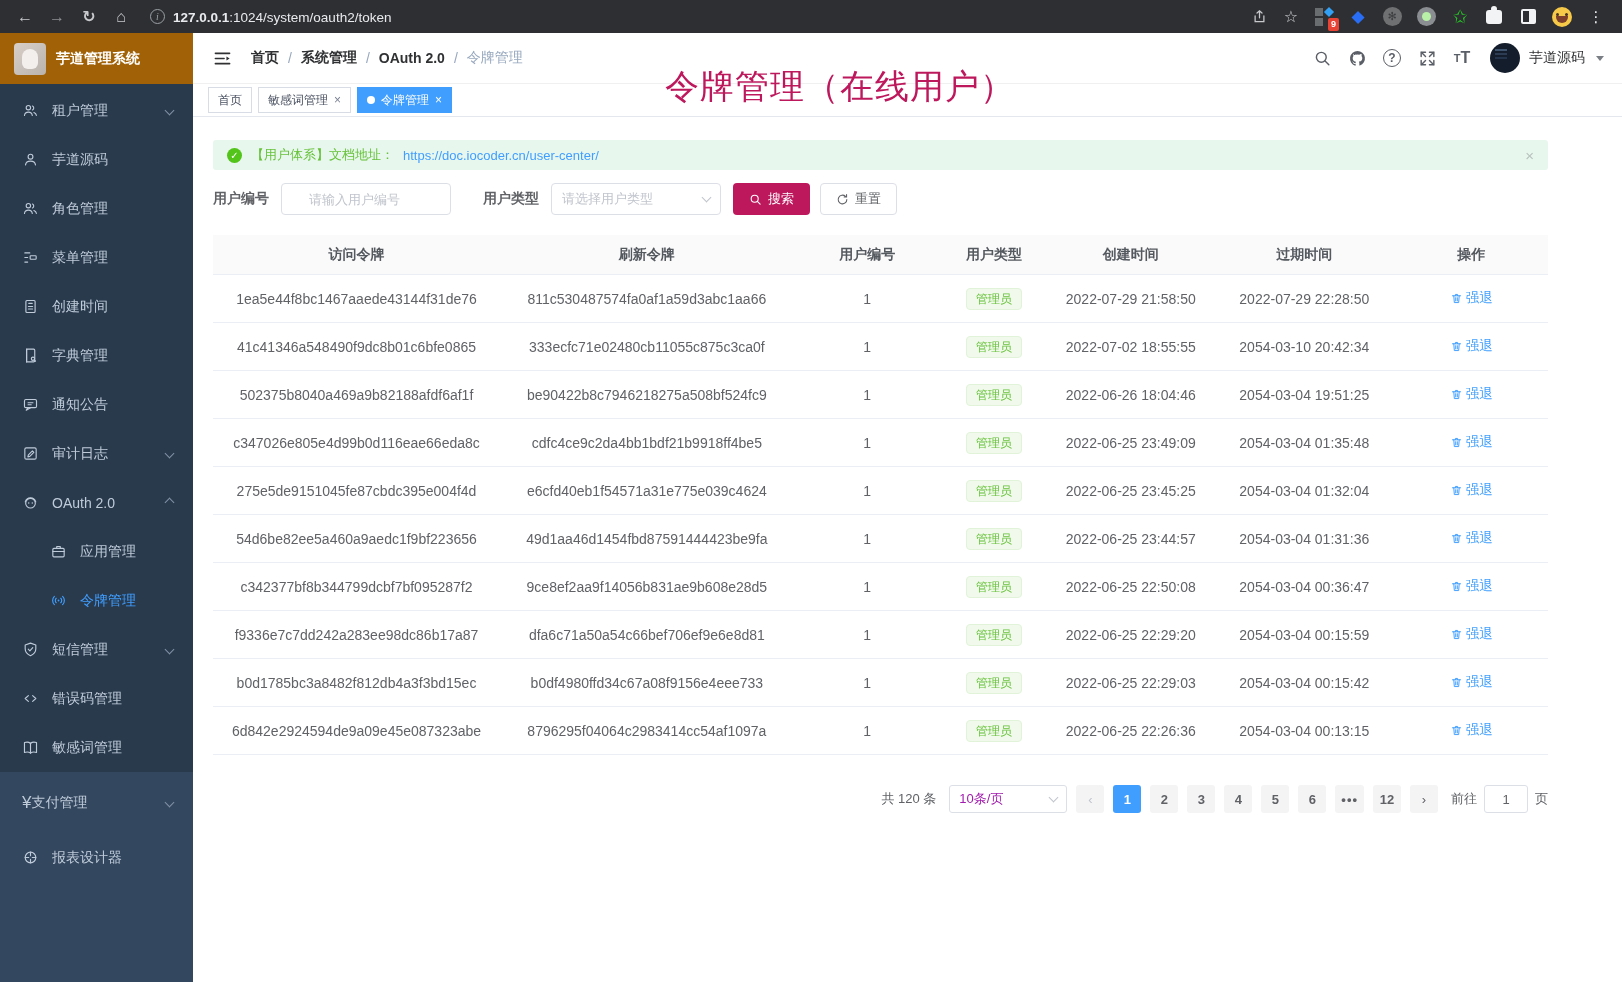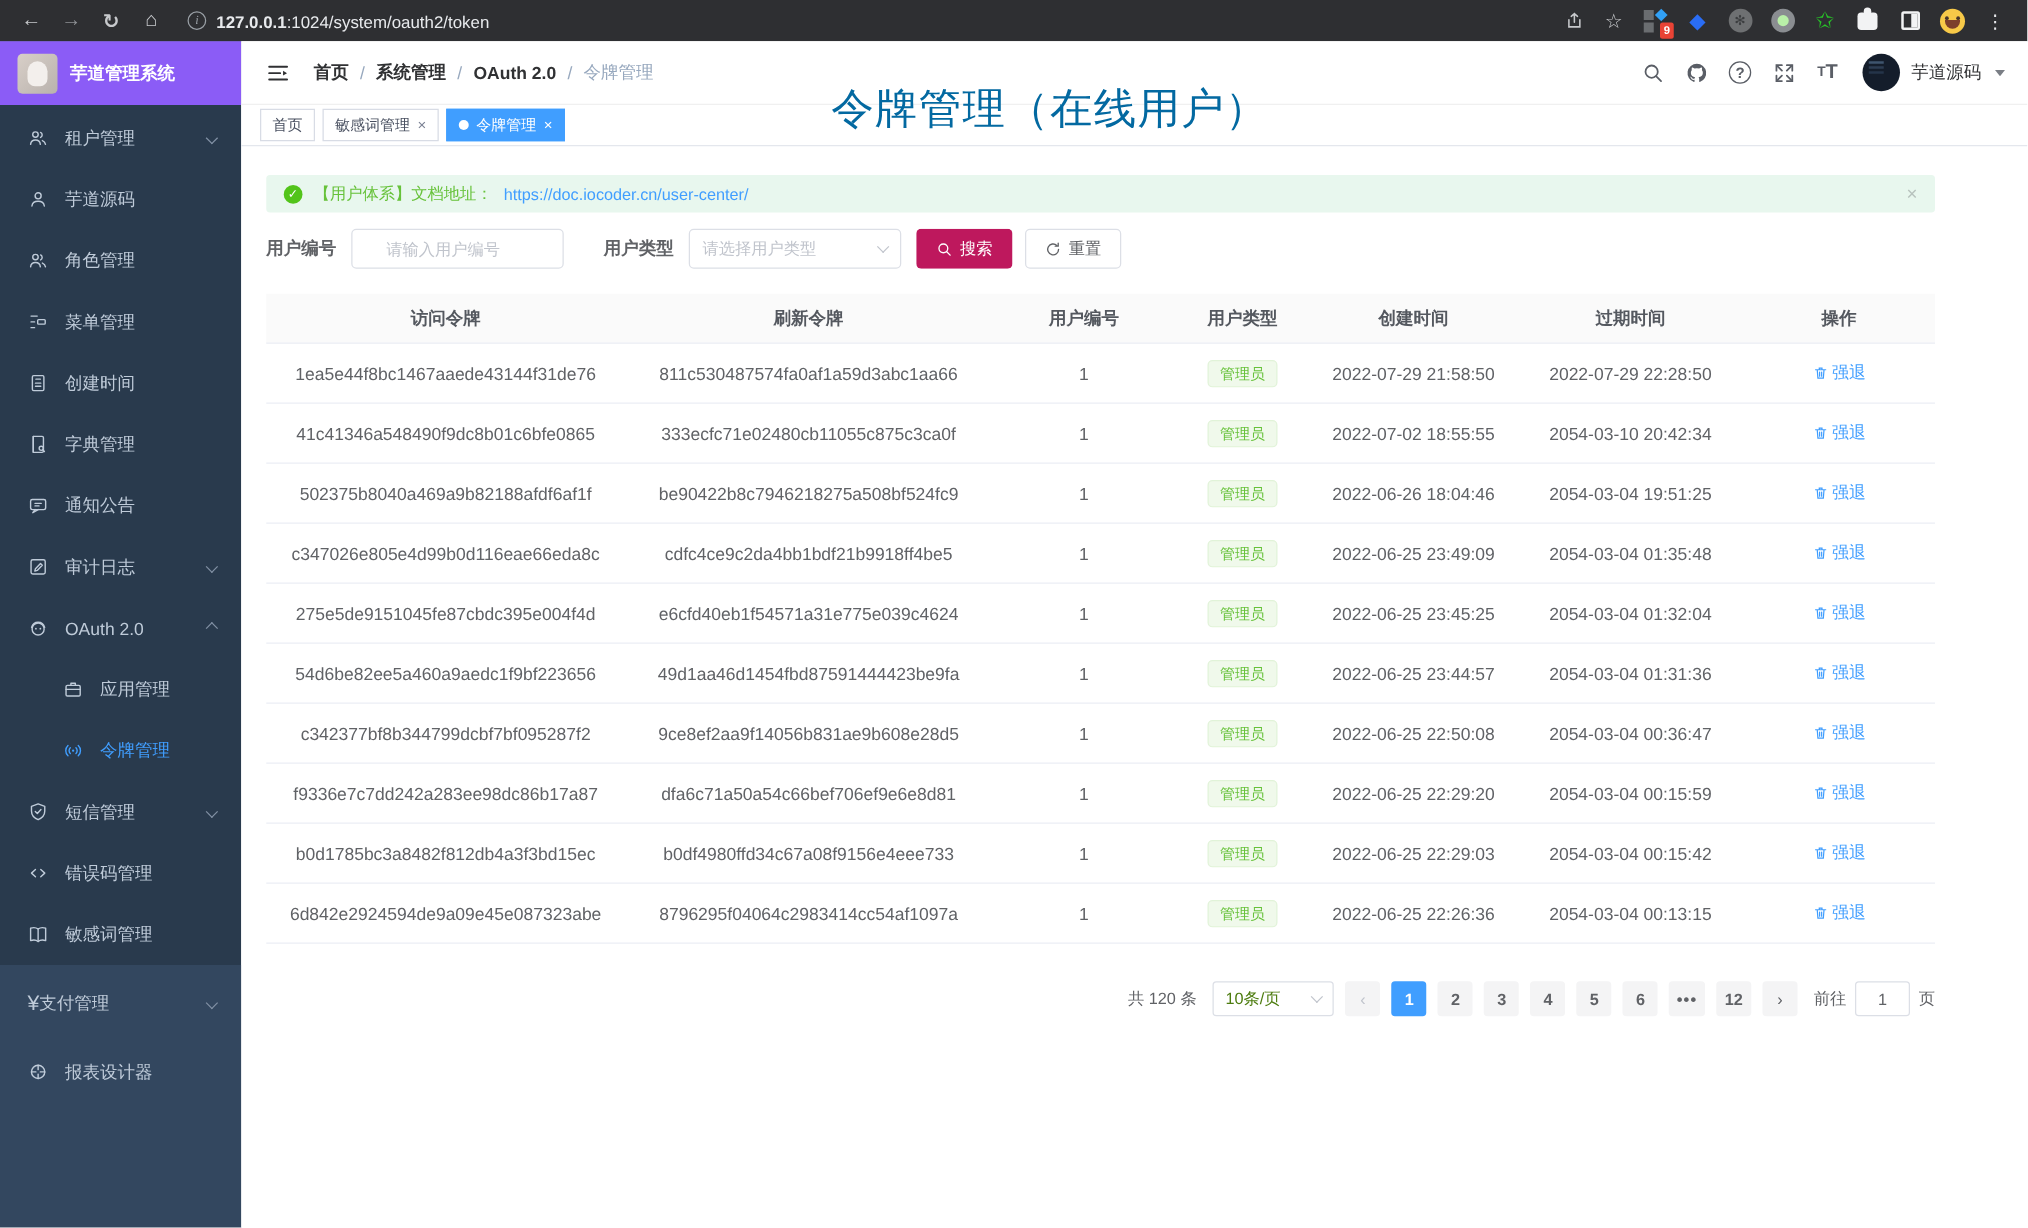--- a/index.html
+++ b/index.html
@@ -33,21 +33,21 @@
   .split-sq { width:15px; height:15px; border:2px solid #f2f3f4; border-radius:2px; position:relative;}
   .split-sq:before { content:""; position:absolute; right:0; top:0; bottom:0; width:5px; background:#f2f3f4;}
   .emoji-face { width:20px; height:20px; border-radius:50%; background:#f7c948; position:relative;}
   .emoji-face:before { content:""; position:absolute; left:4px; top:6px; width:3px; height:3px; border-radius:50%; background:#46342a; box-shadow:9px 0 0 #46342a;}
   .emoji-face:after { content:""; position:absolute; left:4px; top:9px; width:12px; height:7px; border-radius:0 0 12px 12px; background:#7c3f2c;}
   .vdots { color:#e8eaed; font-size:15px; letter-spacing:0; }
 
   
   .app { display:flex; height:949px; }
   .sidebar { width:193px; background:#293a4d; display:flex; flex-direction:column; flex:0 0 193px;}
-  .logo-row { height:51px; background:#8b5cf6; display:flex; align-items:center; padding:0 14px; gap:10px; flex:0 0 51px;text-align:center;}
+  .logo-row { height:51px; background:#a16207; display:flex; align-items:center; padding:0 14px; gap:10px; flex:0 0 51px;text-align:center;}
   .logo-img { width:32px; height:32px; border-radius:4px; background:linear-gradient(135deg,#d8cfc8,#b9b2ad); position:relative; overflow:hidden;}
   .logo-img:before { content:""; position:absolute; left:8px; top:6px; width:16px; height:20px; border-radius:8px 8px 6px 6px; background:#f3efec;}
   .logo-title { color:#fff; font-size:14px; font-weight:700; white-space:nowrap; }
   .menu-top { padding-top:2px; }
   .menu-bottom { background:#33475f; flex:1; padding-top:3px;}
   .menu-item { height:49px; display:flex; align-items:center; padding:0 18px 0 22px;
     color:#bfcbd9; font-size:14px; cursor:pointer; position:relative; }
   .menu-bottom .menu-item { height:55px; }
   .menu-item.child { padding-left:50px; }
   .menu-item.active { color:#409eff; }
@@ -116,21 +116,21 @@
   .t-head { background:#fafafa; height:40px; font-weight:700; color:#54585f; border-bottom:1px solid #ebeef5;}
   .t-body .t-row { height:48px; }
   .t-cell { text-align:center; padding:0 4px; white-space:nowrap; overflow:hidden; }
   .c0{width:21.5%} .c1{width:22%} .c2{width:11%} .c3{width:8%} .c4{width:12.5%} .c5{width:13.5%} .c6{width:11.5%}
   .tag-success { display:inline-block; background:#f0f9eb; border:1px solid #e1f3d8; color:#67c23a; font-size:12px; padding:2px 9px; border-radius:4px; line-height:16px;}
   .kick { color:#409eff; cursor:pointer; display:inline-flex; align-items:center; gap:3px; font-size:13.5px;}
   .kick svg { width:13px; height:13px; stroke:#409eff; fill:none; stroke-width:1.8; stroke-linecap:round;}
 
   .pagination { margin-top:30px; display:flex; align-items:center; justify-content:flex-end; gap:9px; font-size:13px; color:#606266;}
   .pg-total { margin-right:4px; }
-  .pg-size { width:97px; height:28px; border:1px solid #dcdfe6; border-radius:3px; display:flex; align-items:center; padding:0 9px; color:#4d7c0f; cursor:pointer;}
+  .pg-size { width:118px; height:28px; border:1px solid #dcdfe6; border-radius:3px; display:flex; align-items:center; padding:0 9px; color:#a21caf; cursor:pointer;}
   .pg-size .chev { border-color:#c0c4cc; margin-left:auto; margin-top:-3px;}
   .pg-btn { min-width:28px; height:28px; background:#f4f4f5; border-radius:3px; display:flex; align-items:center; justify-content:center;
     color:#606266; font-size:13px; cursor:pointer; padding:0 6px; font-weight:700;}
   .pg-btn.arrow { color:#c0c4cc; font-weight:400;}
   .pg-btn.arrow.next { color:#606266; }
   .pg-btn.active { background:#409eff; color:#fff; }
   .pg-btn.more { letter-spacing:1px; color:#606266; }
   .pg-goto { display:flex; align-items:center; gap:7px; margin-left:4px;}
   .pg-input { width:44px; height:28px; border:1px solid #dcdfe6; border-radius:3px; text-align:center; font-size:13px; color:#606266; outline:none;}
 </style>
@@ -348,21 +348,21 @@
               <circle cx="12" cy="12" r="7.5"></circle>
               <path d="M12 4.5v5M12 14.5v5M4.5 12h5M14.5 12h5"></path>
             </svg>
           </span>
           <span>报表设计器</span>
         </div>
       </nav>
   </aside>
 
   <div class="main">
-    <div class="annotation" id="annotation" style="color: #0369a1;">令牌管理（在线用户）</div>
+    <div class="annotation" id="annotation" style="color: #be185d;">令牌管理（在线用户）</div>
 
     <header class="topbar">
       <div class="hamburger">
         <svg viewBox="0 0 24 24" fill="none">
             <path d="M3 5.5h18M3 12h11M3 18.5h18" stroke="#303133" stroke-width="2" stroke-linecap="round"></path>
             <path d="M17 9.5l4 2.5-4 2.5z" fill="#303133" stroke="none"></path>
           </svg>
       </div>
       <div class="breadcrumb" id="breadcrumb">
           <span class="crumb">首页</span>

